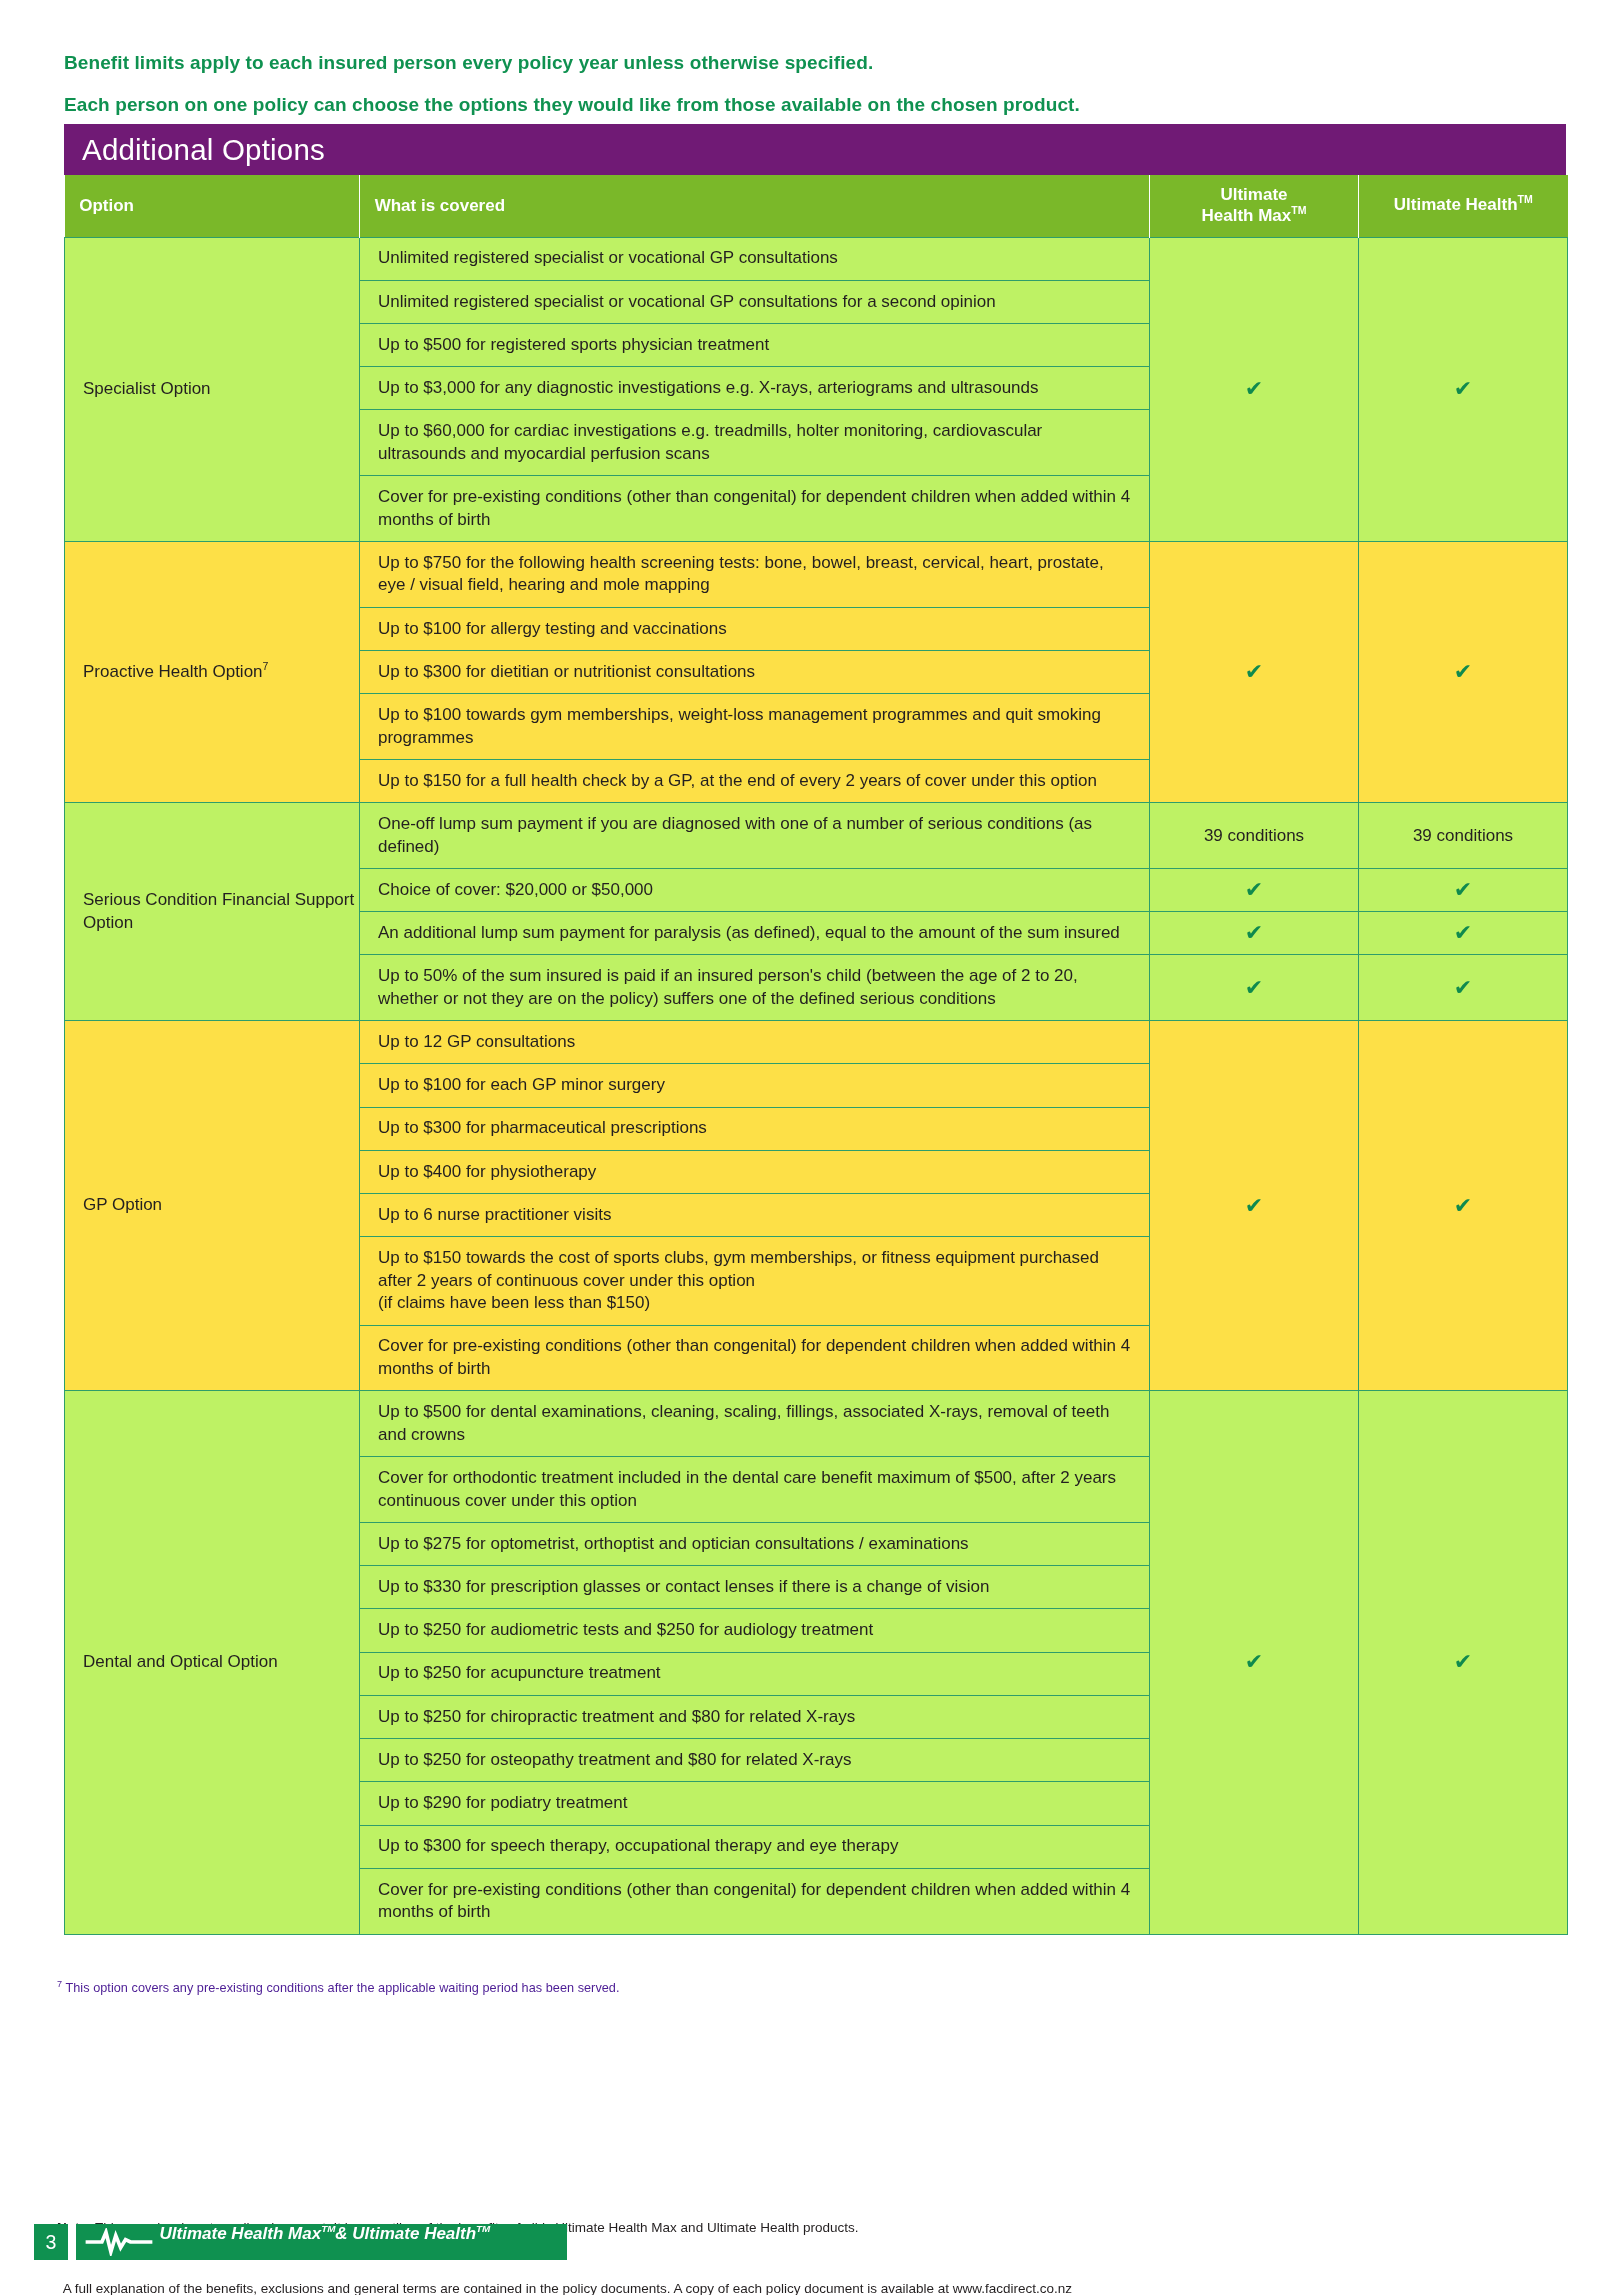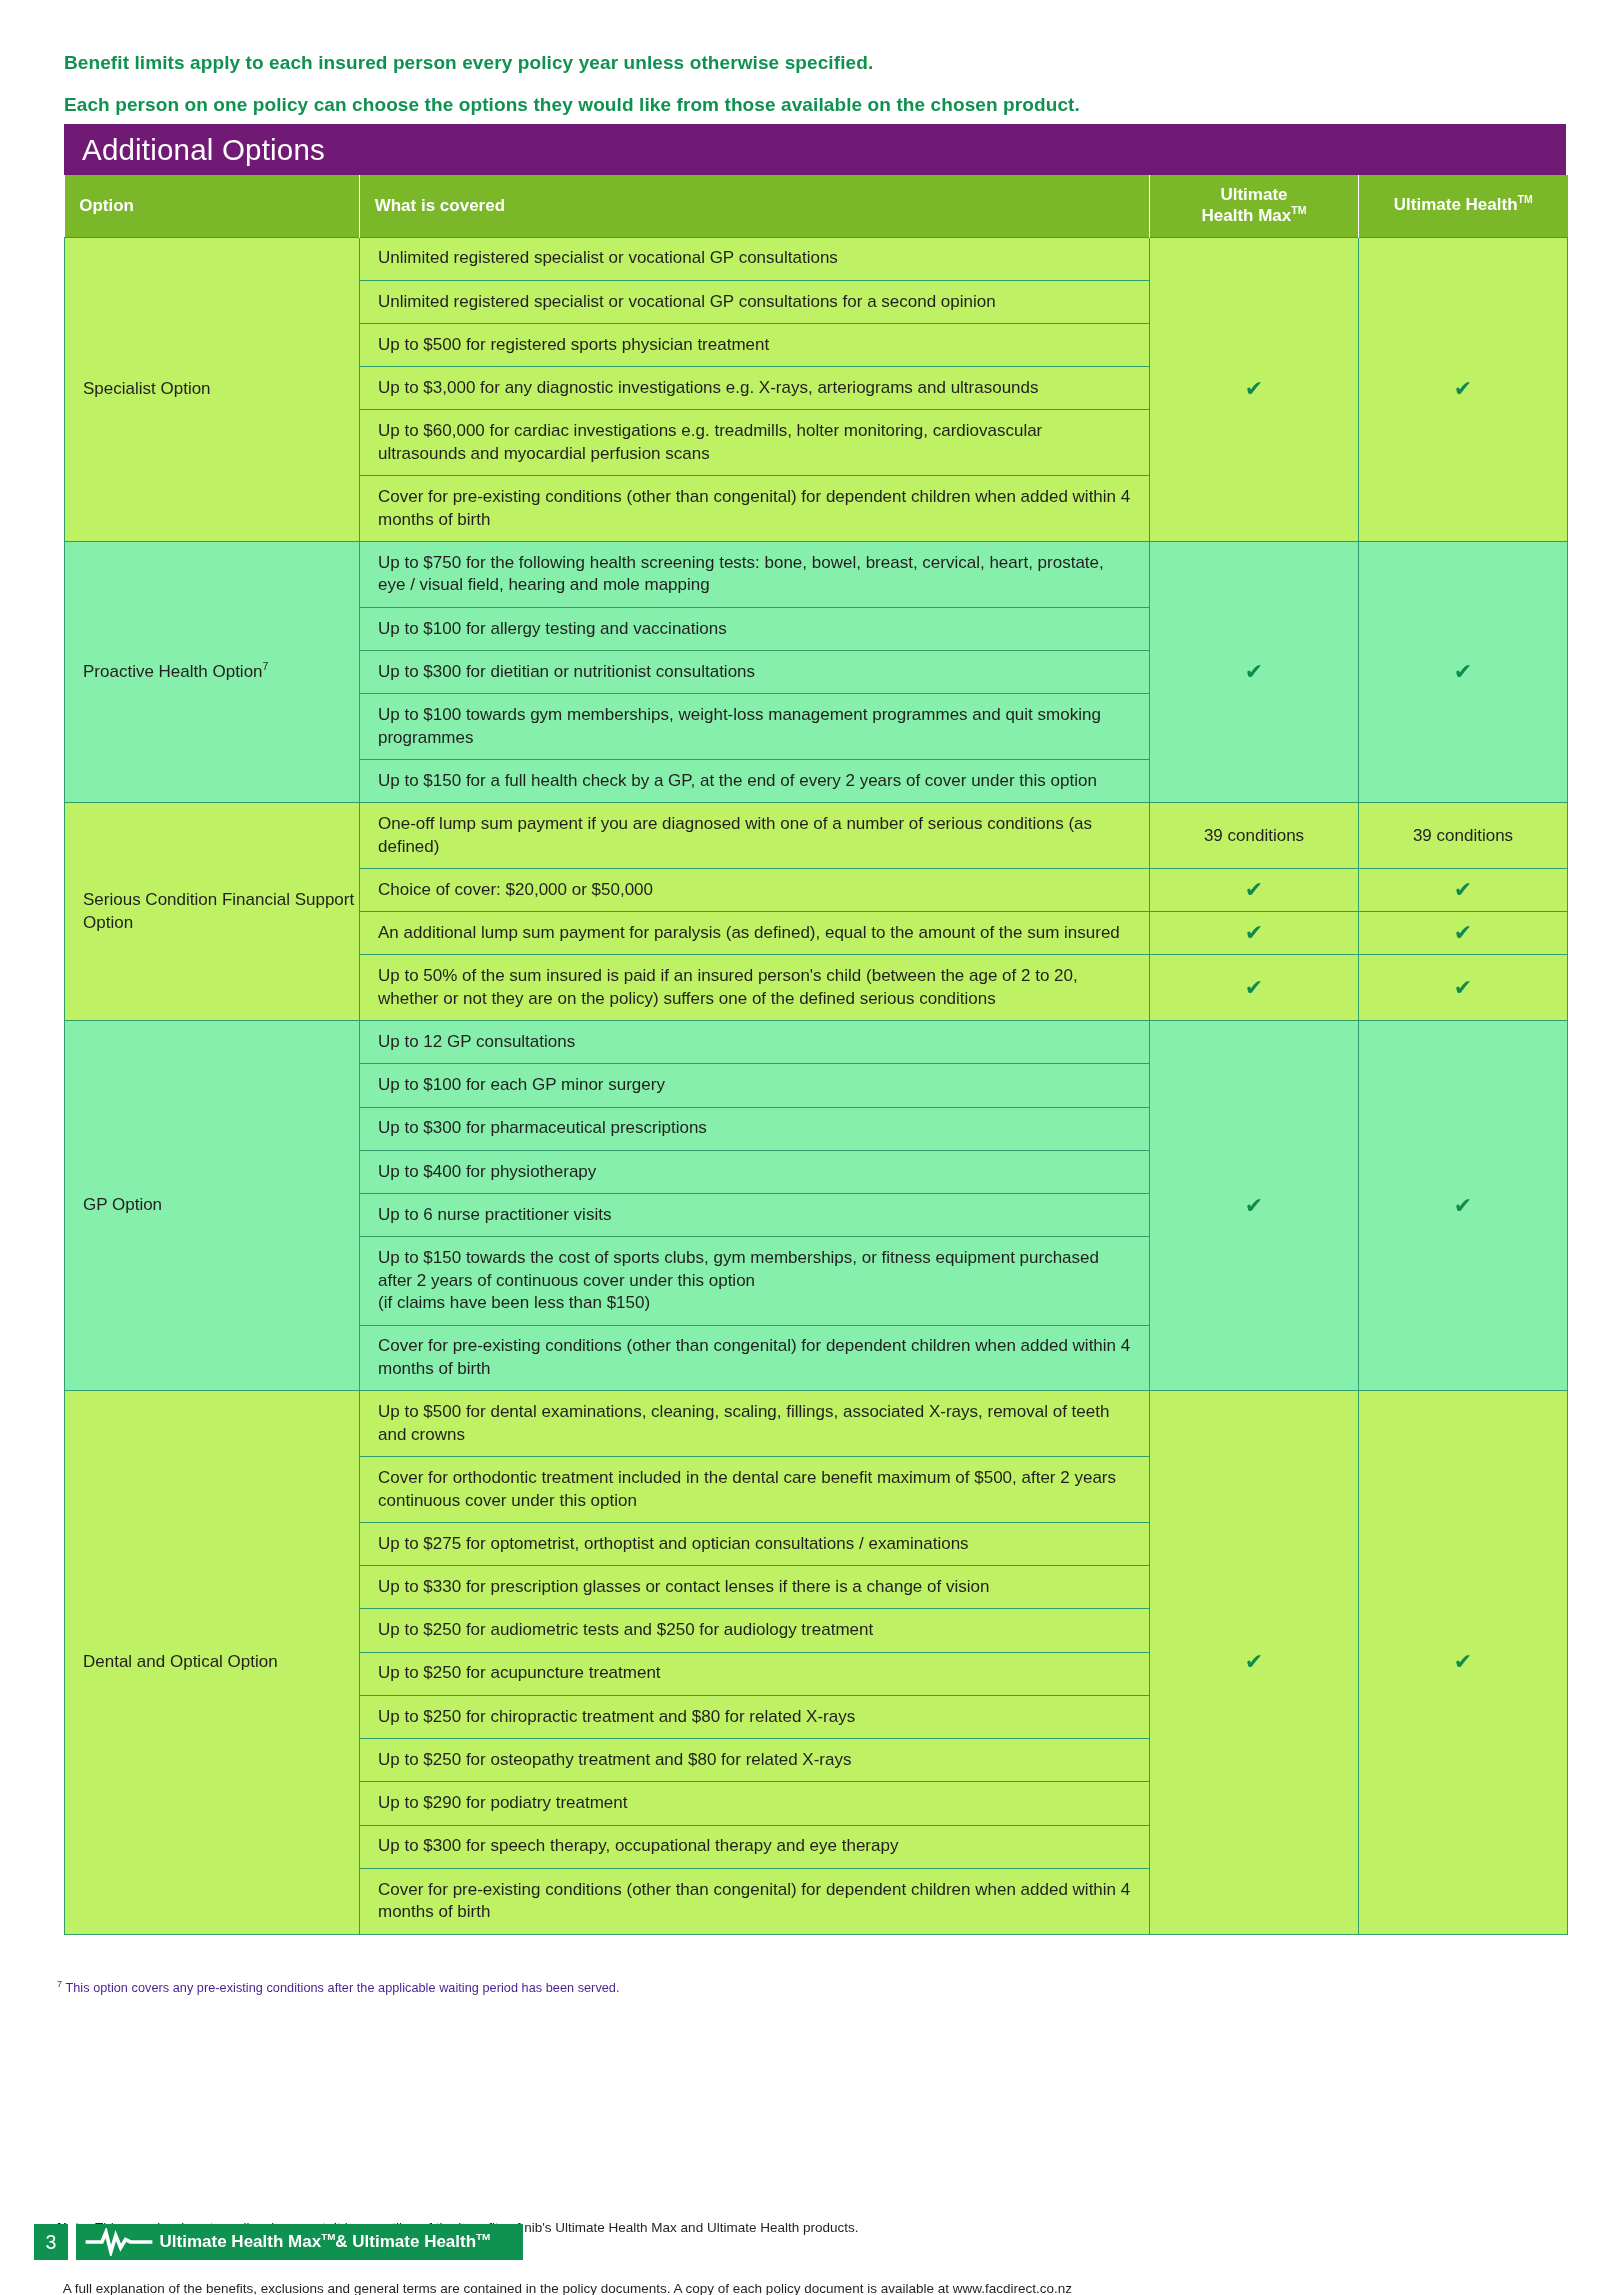--- a/index.html
+++ b/index.html
@@ -110,21 +110,21 @@
     font-size: 22px;
     color: #108a4e;
     line-height: 1;
   }
   td.mark.txt {
     font-size: 17px;
     color: #231f20;
   }
 
   
-  tr.band td { background: #86efac; }
+  tr.band td { background: #fde047; }
   tr.plain td { background: #bef264; }
 
   sup {
     font-size: 0.62em;
     vertical-align: super;
     line-height: 0;
   }
 
   
   .footnote {
@@ -169,24 +169,24 @@
     color: #ffffff;
     font-size: 19.6px;
     display: flex;
     align-items: center;
     justify-content: center;
   }
   .footer .gap { width: 8.2px; background: #ffffff; }
   .footer .barpart {
     background: #0f9150;
     display: flex;
-    align-items: center;
     padding: 0 0 0 6.5px;
-    width: 447px;
+    width: 491px;
     box-sizing: border-box;
+    font-style: italic;
   }
   .footer .pulse {
     width: 72px;
     height: 36px;
     flex: none;
     display: flex;
     align-items: center;
     justify-content: center;
   }
   .footer .brand {

